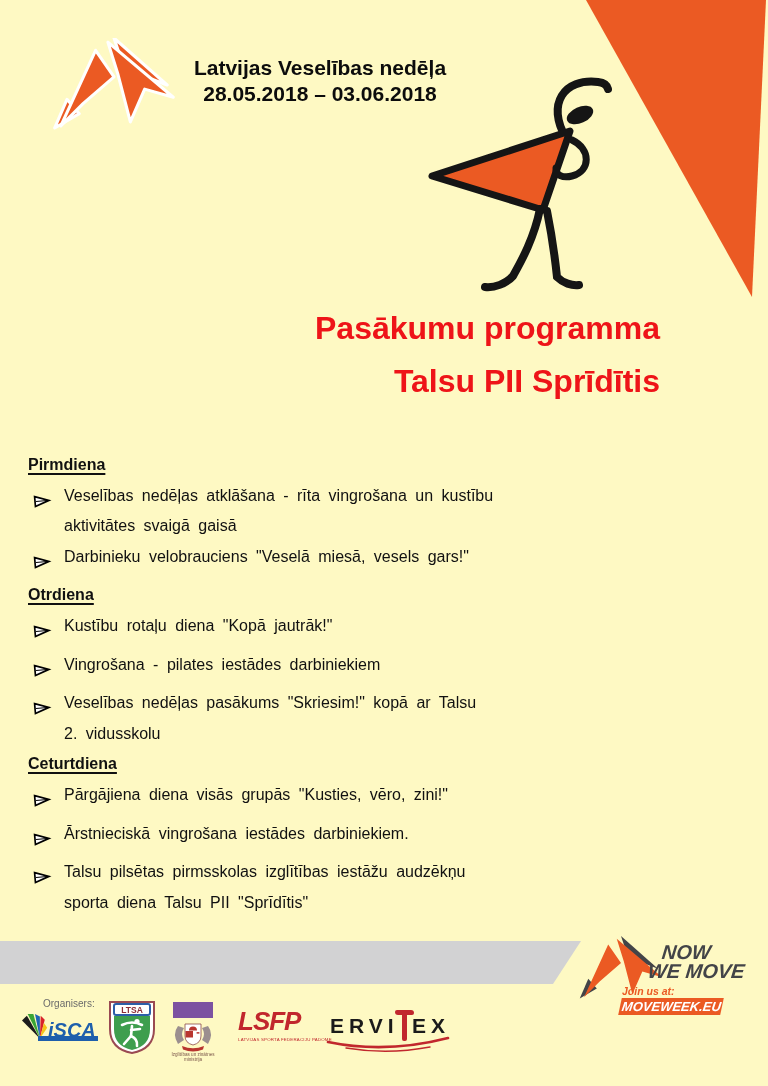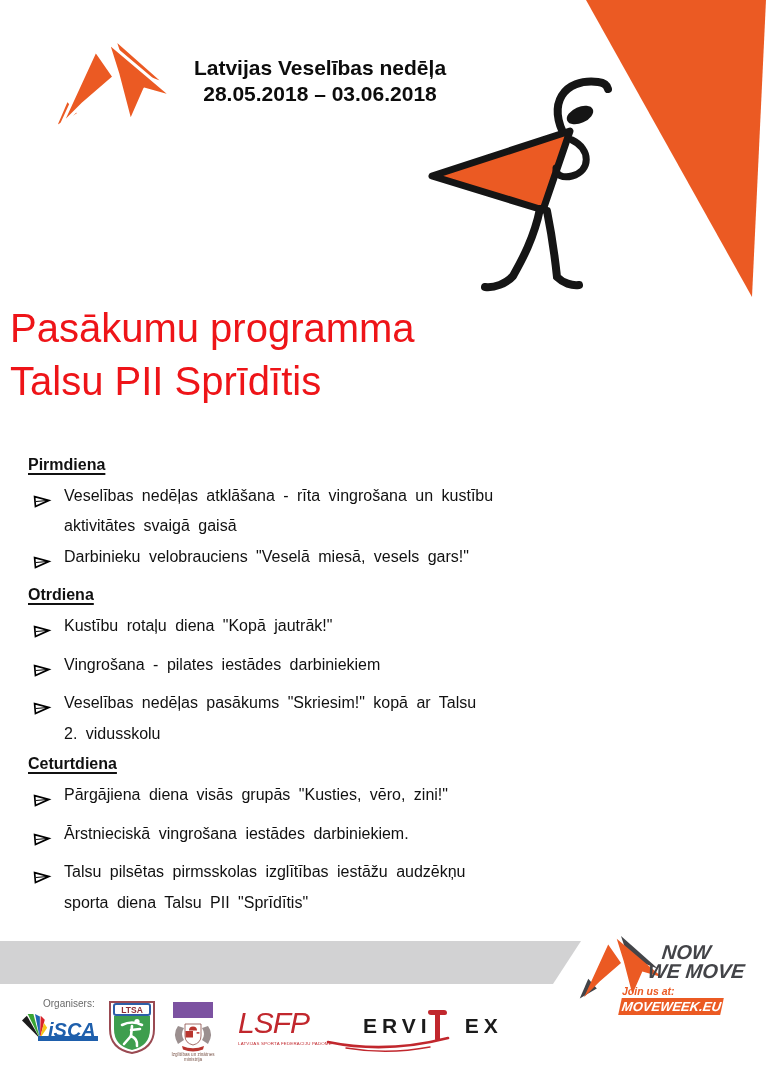--- a/index.html
+++ b/index.html
@@ -1,34 +1,34 @@
 <!DOCTYPE html>
 <html><head>
 <meta charset="utf-8">
 <style>
   html,body{margin:0;padding:0;background:#888;}
   .page{
     position:relative;width:768px;height:1086px;margin:0 auto;
-    background:#ffffff;overflow:hidden;
+    background:#fef9c3;overflow:hidden;
     font-family:"Liberation Sans", sans-serif;color:#111;
   }
   
   .corner-svg{position:absolute;top:0;left:0;pointer-events:none;}
   
   .header-logo{position:absolute;left:52px;top:38px;}
   .header-title{
     position:absolute;left:150px;top:55px;width:340px;
     text-align:center;font-weight:bold;font-size:21px;line-height:26px;color:#0c0c0c;
   }
   
   .stick-figure{position:absolute;left:420px;top:76px;}
   
   .main-title{
-    position:absolute;left:10px;top:302px;width:650px;text-align:left;
-    font-weight:normal;font-size:40px;line-height:53px;letter-spacing:0px;
+    position:absolute;left:10px;top:302px;width:650px;text-align:right;
+    font-weight:bold;font-size:32px;line-height:53px;letter-spacing:0px;
   }
   
   .program{position:absolute;left:28px;top:450px;width:624px;font-size:16px;line-height:30.6px;}
   .day-heading{
     font-weight:bold;text-decoration:underline;
     text-decoration-thickness:2px;text-underline-offset:3px;
   }
   .item{display:flex;align-items:flex-start;}
   .item .arr{flex:0 0 36px;padding-left:5px;box-sizing:border-box;padding-top:8px;}
   .item .txt{flex:1;white-space:pre-line;word-spacing:4px;}
@@ -71,28 +71,28 @@
   .ltsa-logo{position:absolute;left:107px;top:999px;}
   .ministry{position:absolute;left:166px;top:1002px;width:54px;}
   .ministry-flag{position:absolute;left:7px;top:0;width:40px;height:16px;background:#7c52a1;}
   .ministry-arms{position:absolute;left:4px;top:18px;}
   .ministry-text{
     position:absolute;left:0;top:50px;width:54px;text-align:center;
     font-size:4.6px;line-height:5.4px;color:#7b564a;
   }
   .lsfp{position:absolute;left:238px;top:1008px;width:90px;}
   .lsfp-text{
-    font-size:30px;font-weight:normal;font-style:italic;color:#c1272d;
+    font-size:26px;font-weight:bold;font-style:italic;color:#c1272d;
     letter-spacing:-1px;line-height:1;
   }
   .lsfp-sub{font-size:4.4px;color:#c1272d;letter-spacing:0.2px;margin-top:3px;white-space:nowrap;}
   .ervitex{position:absolute;left:330px;top:1010px;width:120px;height:45px;}
   .ervitex-row{display:flex;align-items:center;height:30px;}
   .ervitex-part{
-    font-size:21px;font-weight:600;letter-spacing:5px;color:#1b1b1b;line-height:1;margin-left:33px;
+    font-size:21px;font-weight:600;letter-spacing:5px;color:#1b1b1b;line-height:1;
   }
   .ervitex-t{position:relative;width:15px;height:34px;margin:0 2px 0 -2px;}
   .ervitex-t .tbar{position:absolute;left:-2px;top:2px;width:19px;height:5px;background:#c1272d;border-radius:2px 3px 2px 3px;}
   .ervitex-t .tstem{position:absolute;left:5px;top:3px;width:5px;height:30px;background:#c1272d;border-radius:2px;}
   .ervitex-swoosh{position:absolute;left:-4px;top:24px;}
 </style>
 </head>
 <body>
 
 <div class="page">

